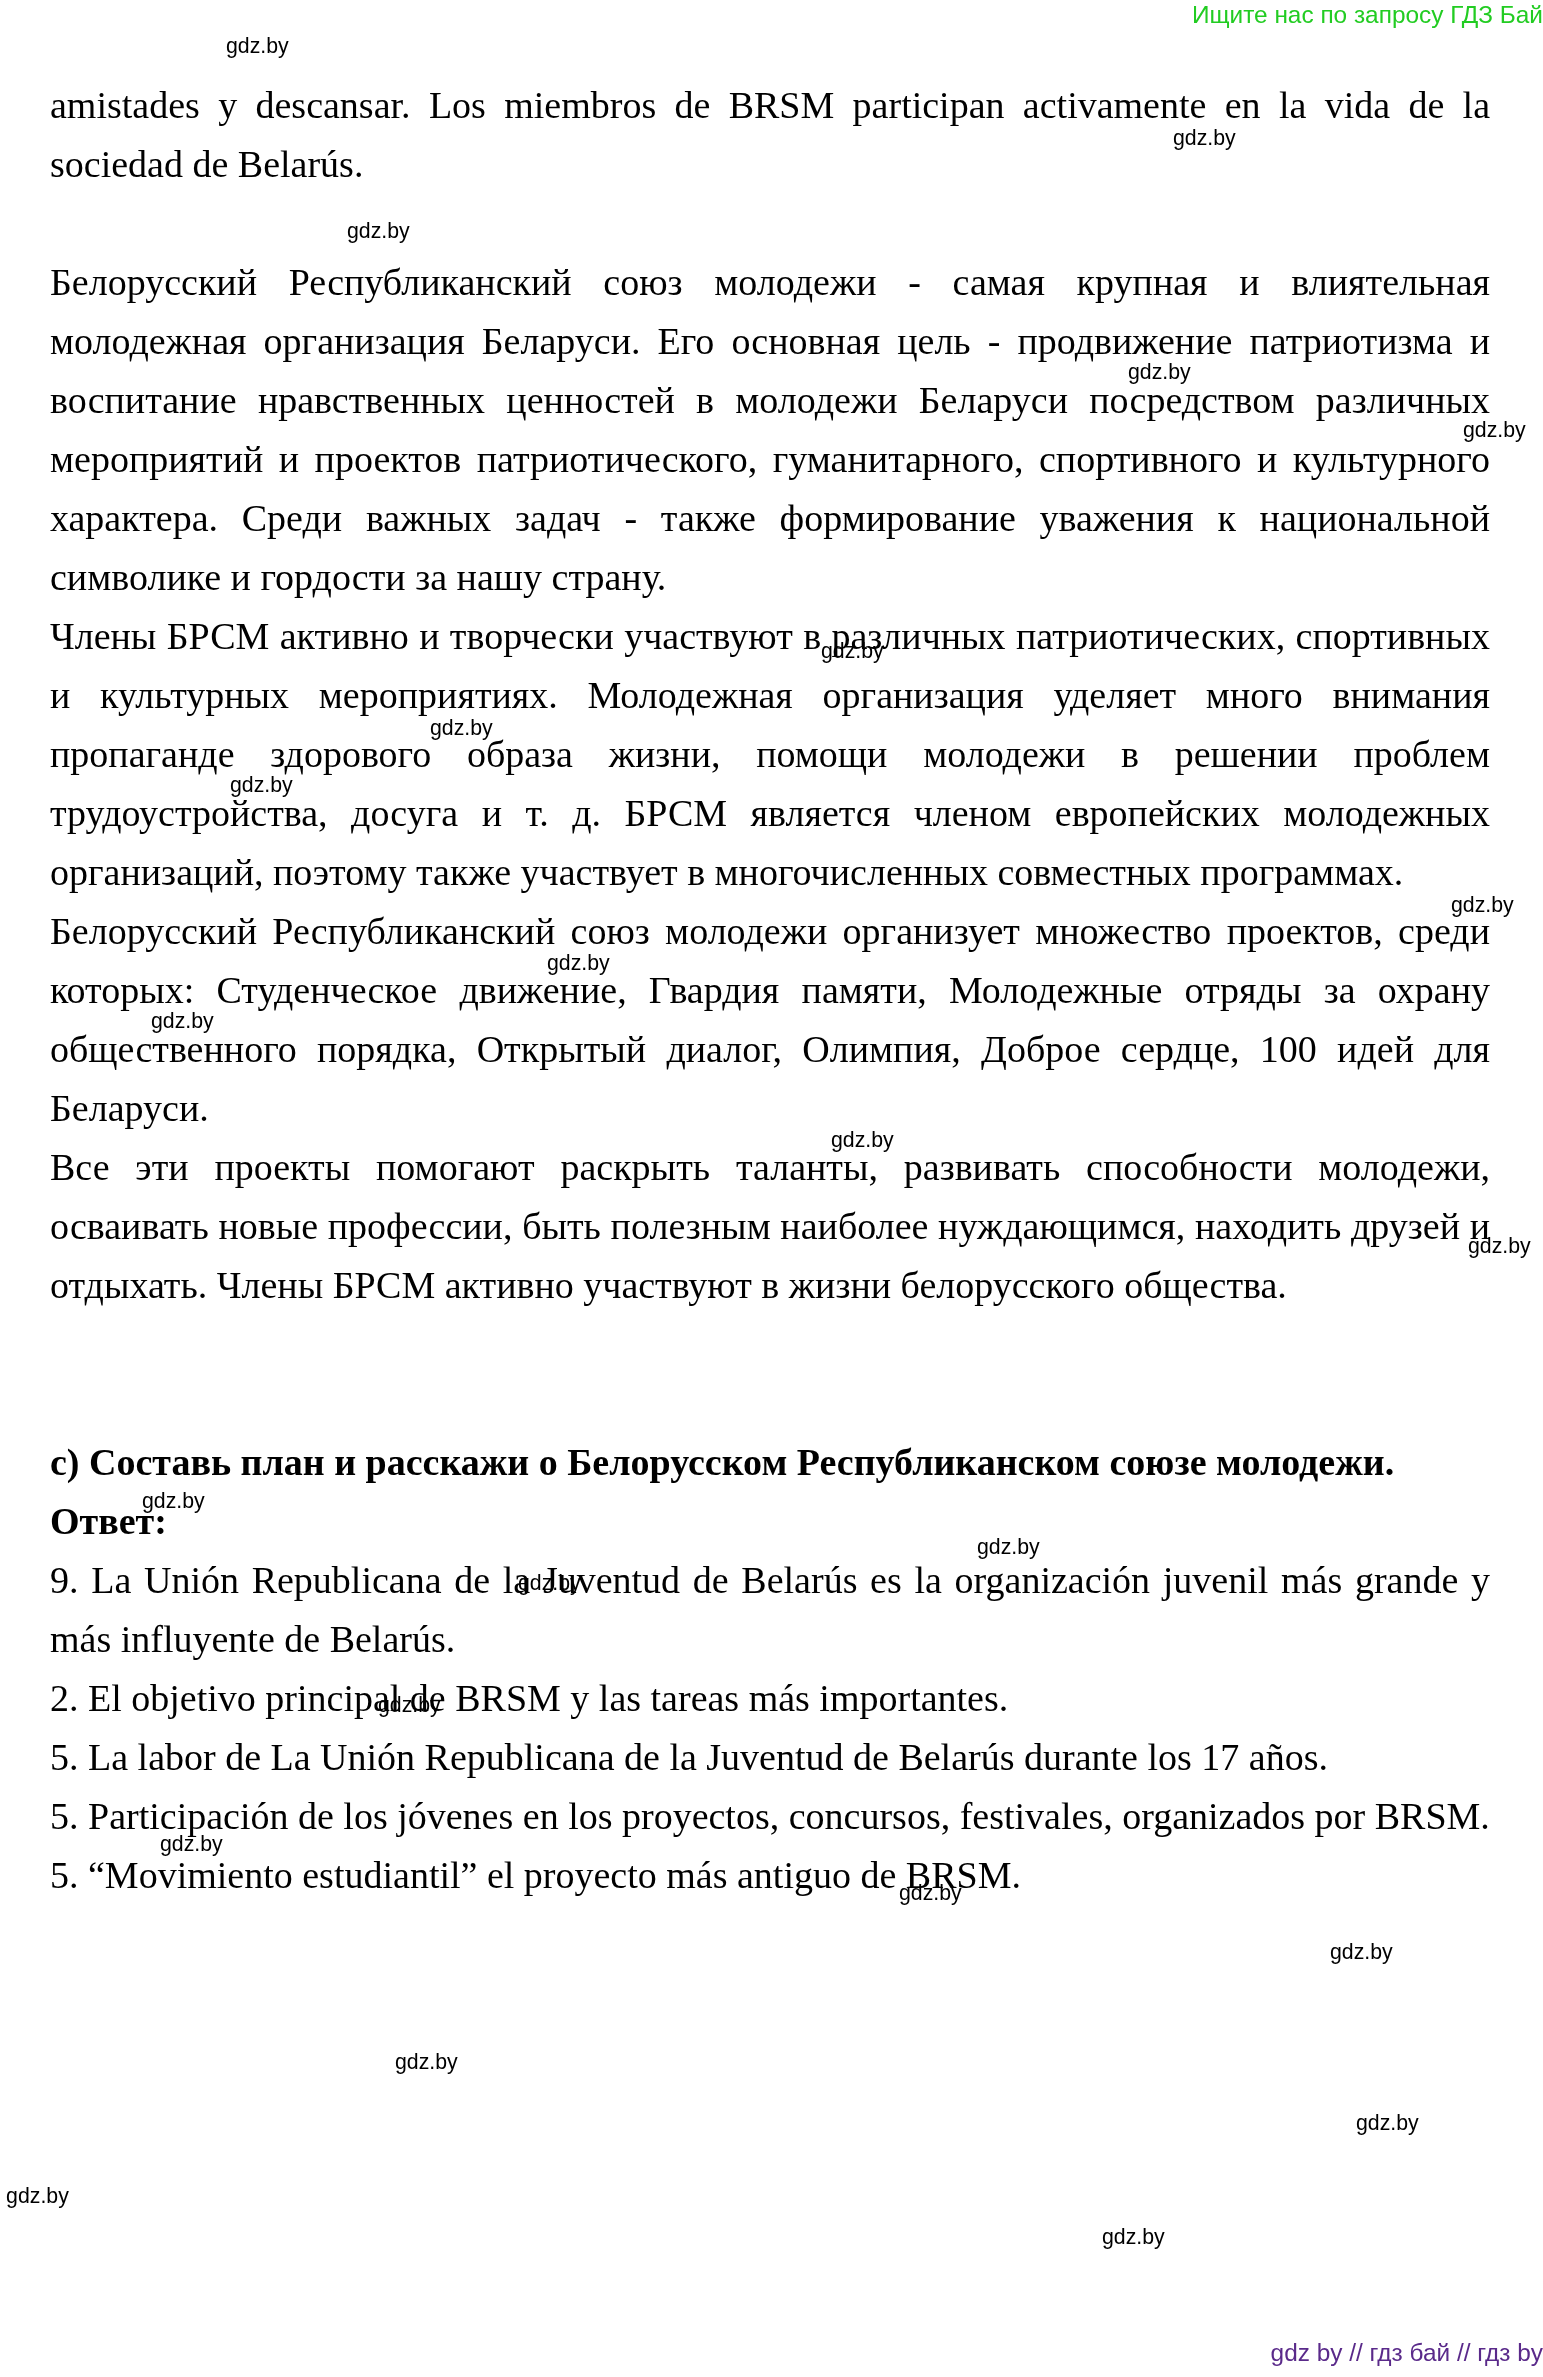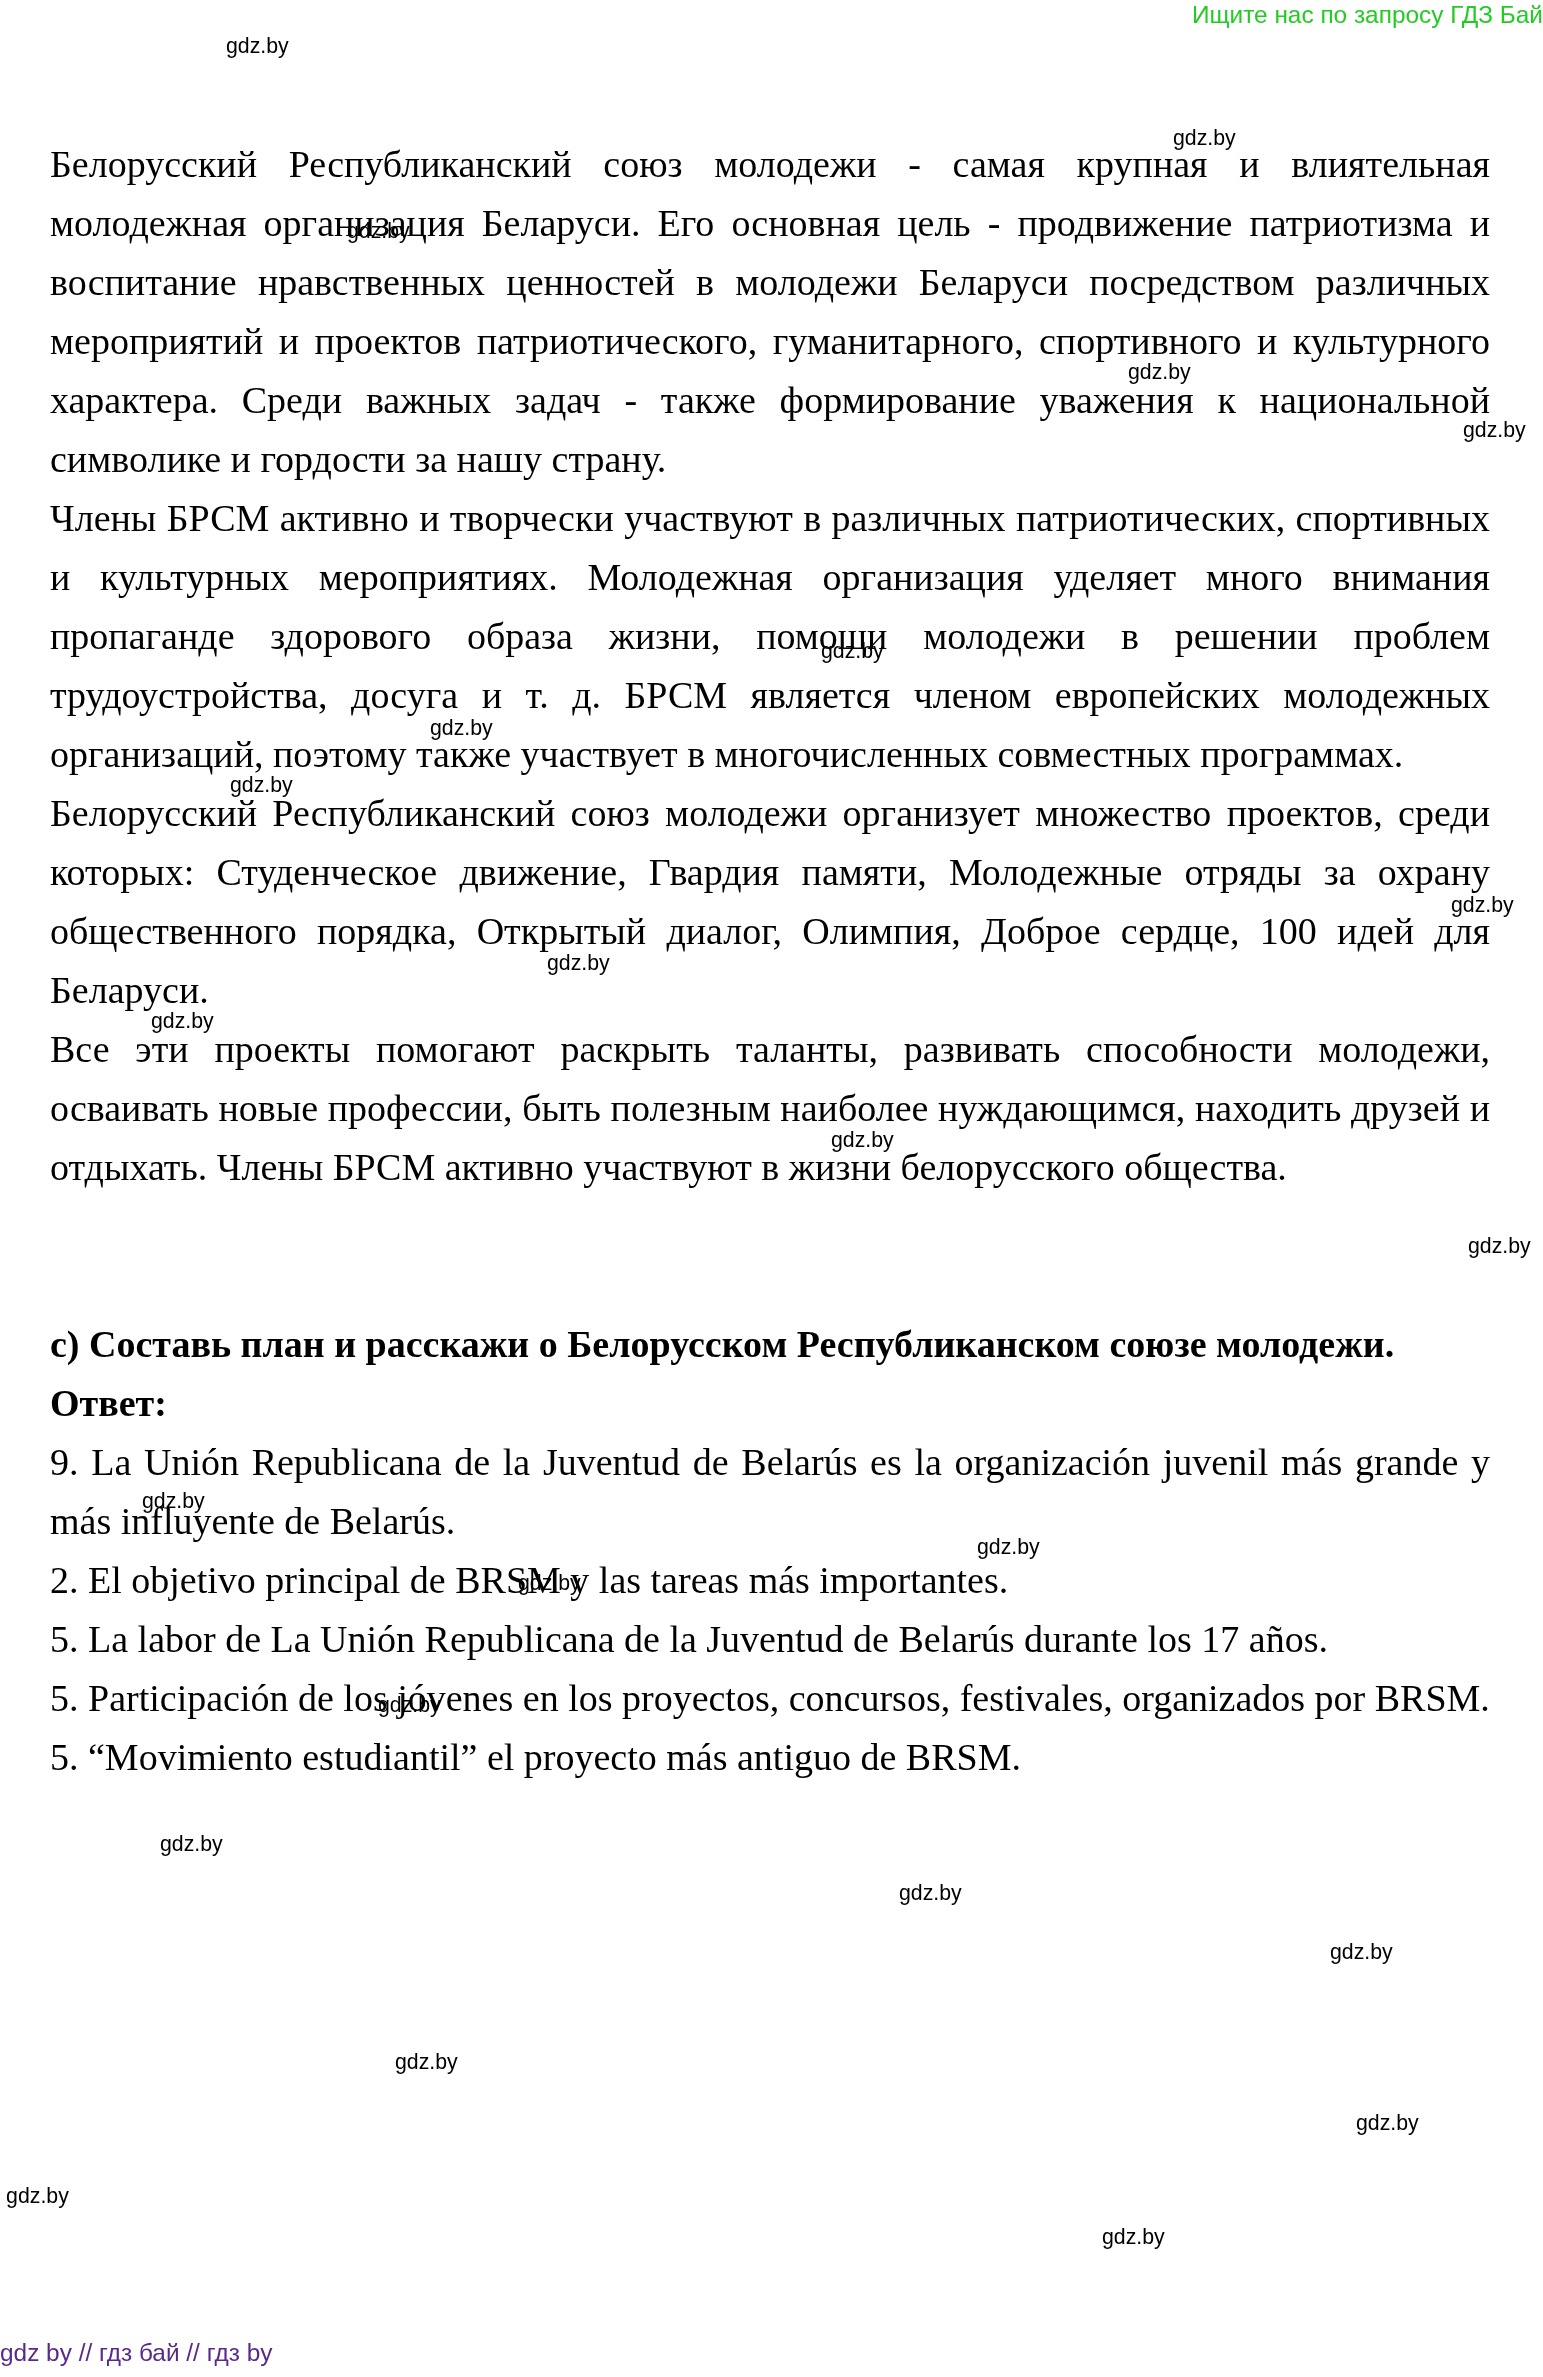--- a/index.html
+++ b/index.html
@@ -1,33 +1,34 @@
 <!DOCTYPE html>
 <html style="font-size:12.2px"><head>
 <meta charset="utf-8">
 <style>
   html, body { margin: 0; padding: 0; background: #ffffff; }
   body { width: 1543px; height: 2377px; position: relative; overflow: hidden;
          font-family: "Liberation Serif", serif; color: #000; }
   .top-banner { position: absolute; top: 0; left: 0; width: 1543px; text-align: right;
          font-family: "Liberation Sans", sans-serif; font-size: 24.4px; color: #22cc22; line-height: 30.5px; }
-  .footer { position: absolute; top: 2339px; left: 0; width: 1543px; text-align: left;
+  .footer { position: absolute; top: 2339px; left: 0; width: 1543px; text-align: right;
          font-family: "Liberation Sans", sans-serif; font-size: 24.4px; color: #5a2a8a; }
   .content { position: absolute; left: 50px; top: 76px; width: 1440px; }
   .para { font-size: 38px; line-height: 59px; text-align: justify; margin: 0; }
   .gap { height: 59px; }
   .bold { font-weight: bold; }
   .wm { position: absolute; font-family: "Liberation Sans", sans-serif; font-size: 21.3px; color: #000; }
 </style>
 </head>
 <body>
 
 <div class="top-banner">Ищите нас по запросу ГДЗ Бай</div>
 
 <div class="content">
+  <p class="para">amistades y descansar.  Los miembros de BRSM participan activamente en la vida de la sociedad de Belarús.</p>
   <div class="gap"></div>
   <p class="para">Белорусский Республиканский союз молодежи - самая крупная и влиятельная молодежная организация Беларуси. Его основная цель - продвижение патриотизма и воспитание нравственных ценностей в молодежи Беларуси посредством различных мероприятий и проектов патриотического, гуманитарного, спортивного и культурного характера. Среди важных задач - также формирование уважения к национальной символике и гордости за нашу страну.</p>
   <p class="para">Члены БРСМ активно и творчески участвуют в различных патриотических, спортивных и культурных мероприятиях. Молодежная организация уделяет много внимания пропаганде здорового образа жизни, помощи молодежи в решении проблем трудоустройства, досуга и т. д. БРСМ является членом европейских молодежных организаций, поэтому также участвует в многочисленных совместных программах.</p>
   <p class="para">Белорусский Республиканский союз молодежи организует множество проектов, среди которых: Студенческое движение, Гвардия памяти, Молодежные отряды за охрану общественного порядка, Открытый диалог, Олимпия, Доброе сердце, 100 идей для Беларуси.</p>
   <p class="para">Все эти проекты помогают раскрыть таланты, развивать способности молодежи, осваивать новые профессии, быть полезным наиболее нуждающимся, находить друзей и отдыхать. Члены БРСМ активно участвуют в жизни белорусского общества.</p>
   <div class="gap" style="height:118px"></div>
   <p class="para bold">c) Составь план и расскажи о Белорусском Республиканском союзе молодежи.</p>
   <p class="para bold">Ответ:</p>
   <p class="para">9. La Unión Republicana de la Juventud de Belarús es la organización juvenil más grande y más influyente de Belarús.</p>
   <p class="para">2. El objetivo principal de BRSM y las tareas más importantes.</p>

